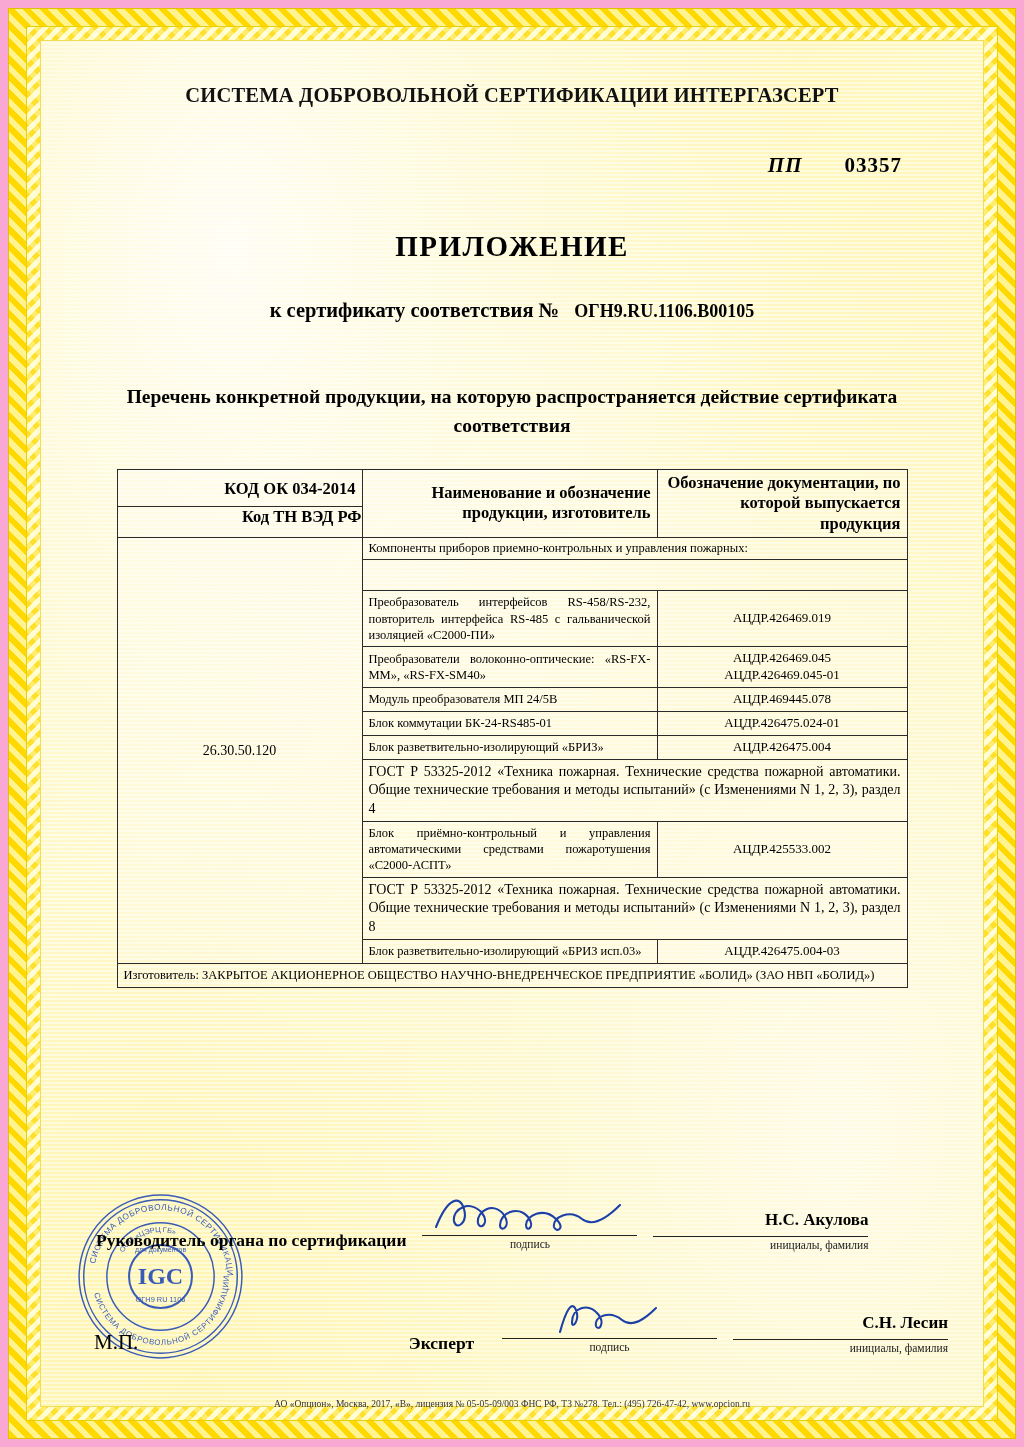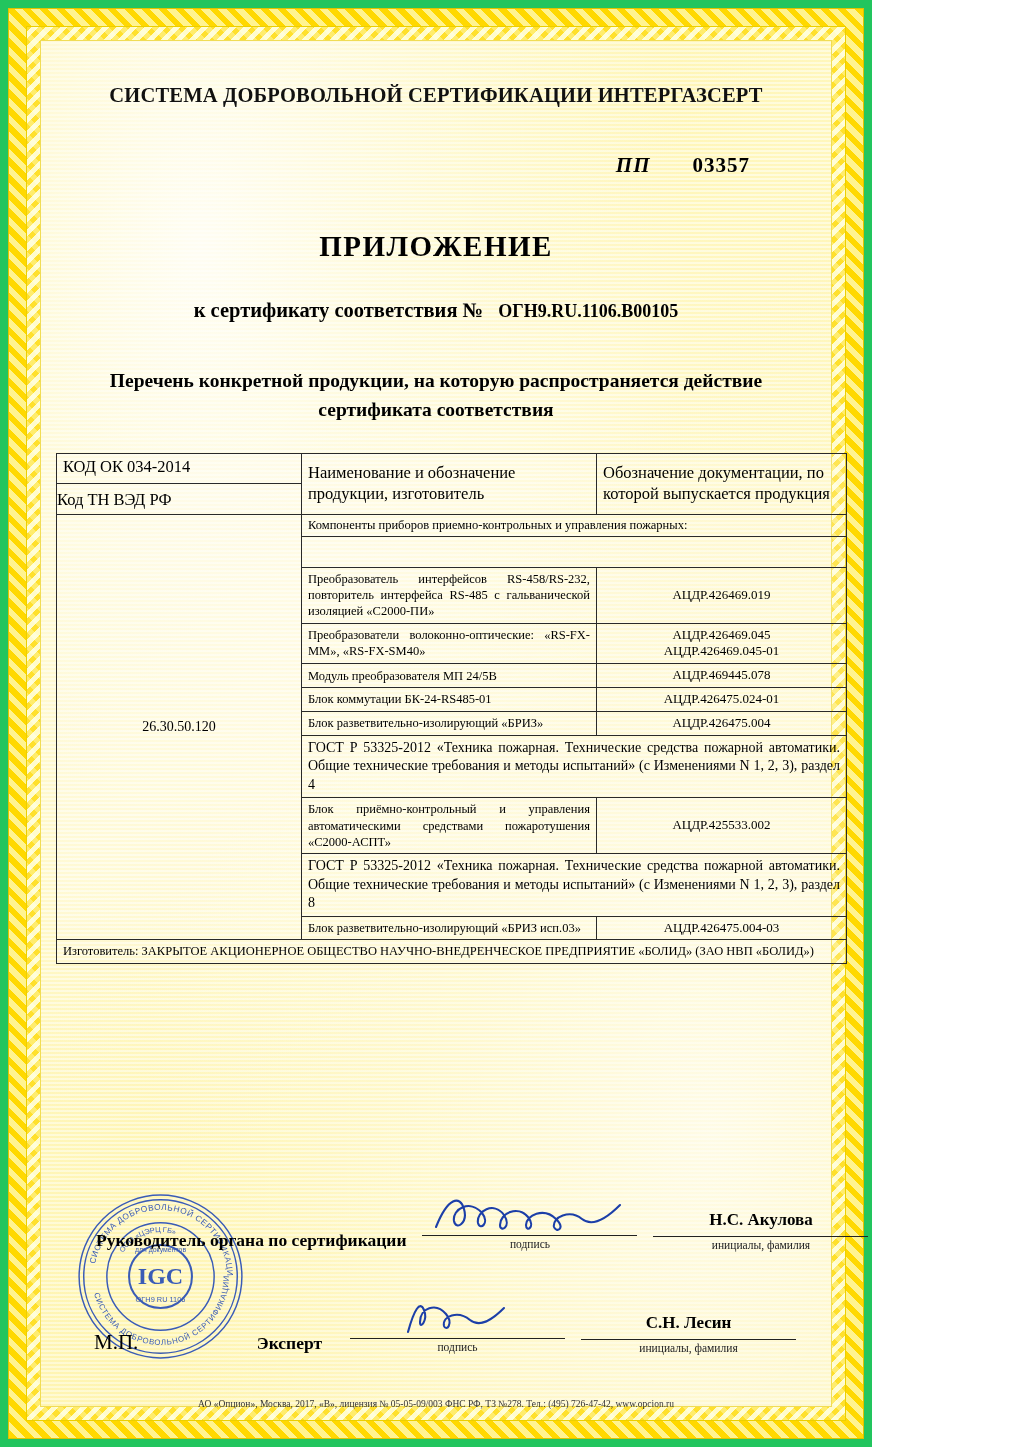--- a/index.html
+++ b/index.html
@@ -5,24 +5,24 @@
   html, body {
     margin: 0;
     padding: 0;
     background: #ffffff;
   }
   body {
     font-family: "Liberation Serif", serif;
   }
   .page {
     position: relative;
-    width: 872px;
+    width: 1024px;
     height: 1447px;
     overflow: hidden;
-    background: #22c55e;
+    background: #f9a8d4;
   }
   
   .border-outer {
     position: absolute;
     left: 8px; top: 8px; right: 8px; bottom: 8px;
     background:
       repeating-linear-gradient(45deg, rgba(255,214,0,0.85) 0 6px, rgba(255,245,160,0.9) 6px 12px),
       linear-gradient(#ffe600, #ffe600);
     border: 1px solid #e0c200;
   }
@@ -84,39 +84,39 @@
   }
   .subtitle-row .cert-no {
     font-size: 18px;
     margin-left: 10px;
   }
   .list-title {
     text-align: center;
     font-size: 19.5px;
     font-weight: bold;
     line-height: 1.5;
-    margin: 44px 34px 0 34px;
+    margin: 60px 34px 0 34px;
   }
 
   
   table.main {
     width: 790px;
     margin: 28px auto 0 auto;
     border-collapse: collapse;
     table-layout: fixed;
     background: rgba(255,255,255,0.18);
   }
   table.main td, table.main th {
     border: 1px solid #2a2a2a;
     vertical-align: middle;
     padding: 3px 6px;
   }
   .th-code, .th-name, .th-doc {
-    text-align: left;
-    font-weight: normal;
+    text-align: right;
+    font-weight: bold;
     font-size: 16.5px;
     line-height: 1.25;
   }
   .col1 { width: 245px; }
   .col2 { width: 295px; }
   .col3 { width: 250px; }
 
   .cell-note {
     font-size: 12.5px;
     padding: 4px 6px;
@@ -178,21 +178,21 @@
     height: 30px;
     position: relative;
   }
   .sig-caption {
     font-size: 11.5px;
     margin-top: 2px;
     color: #222;
   }
   .sig-name-wrap {
     flex: 0 0 215px;
-    text-align: center;
+    text-align: right;
   }
   .sig-name {
     font-size: 17px;
     font-weight: bold;
   }
   .sig-name-line {
     border-bottom: 1.4px solid #222;
     height: 6px;
   }
   .scribble {
@@ -258,21 +258,21 @@
     <table class="main">
       <colgroup>
         <col class="col1">
           <col class="col2">
           <col class="col3">
       </colgroup>
       <tbody>
         <tr>
           <td class="th-code">
             <div>КОД ОК 034-2014</div>
-            <div style="border-top:1px solid #2a2a2a;margin:6px -6px 0 -6px;padding-top:6px;">Код ТН ВЭД РФ</div>
+            <div style="border-top:1px solid #2a2a2a;margin:6px -6px 0 -6px;">Код ТН ВЭД РФ</div>
           </td>
           <td class="th-name">Наименование и обозначение продукции, изготовитель</td>
           <td class="th-doc">Обозначение документации, по которой выпускается продукция</td>
         </tr>
 
         <tr>
           <td rowspan="11" class="okcode" style="vertical-align:middle;">26.30.50.120</td>
           <td colspan="2" class="cell-note">Компоненты приборов приемно-контрольных и управления пожарных:</td>
         </tr>
 

